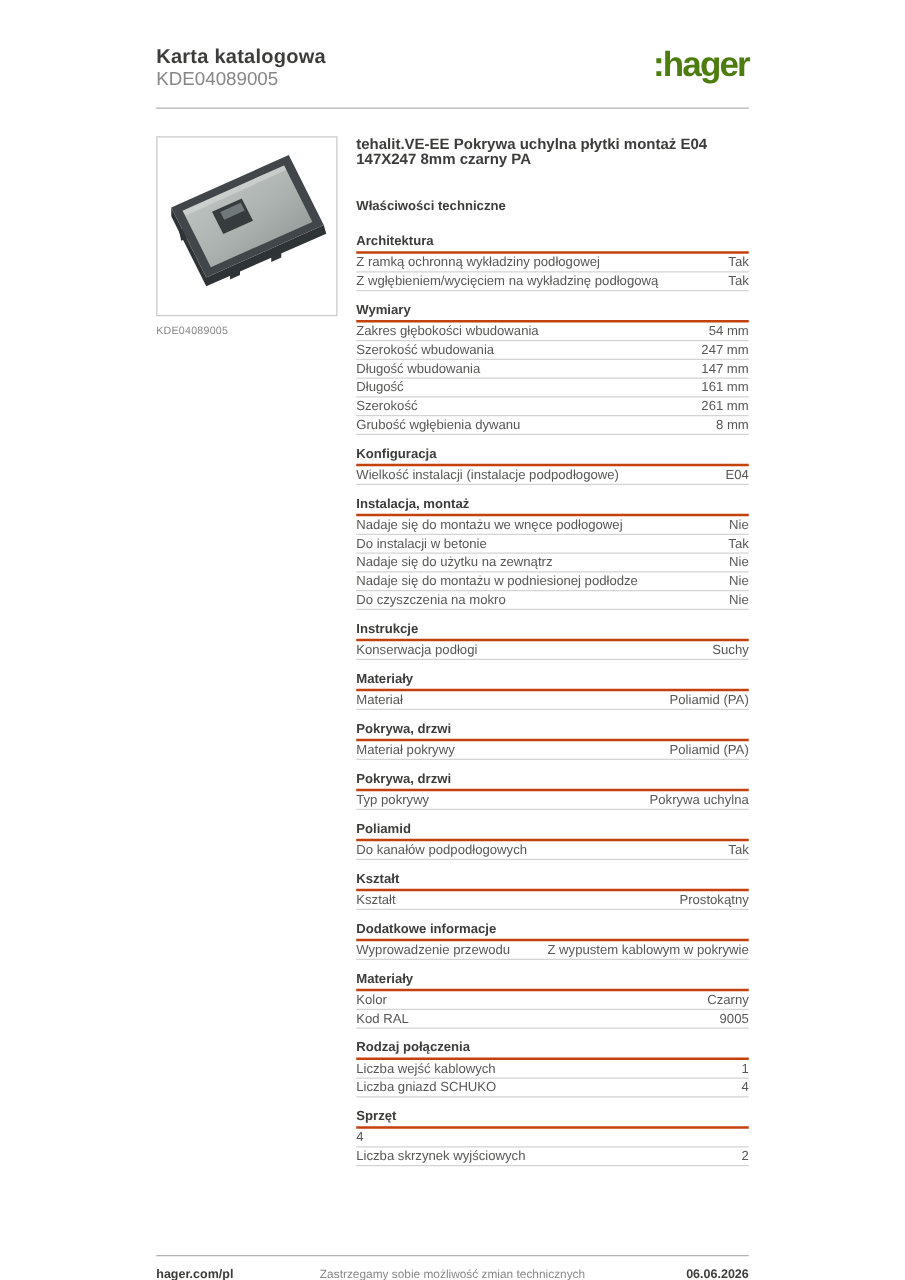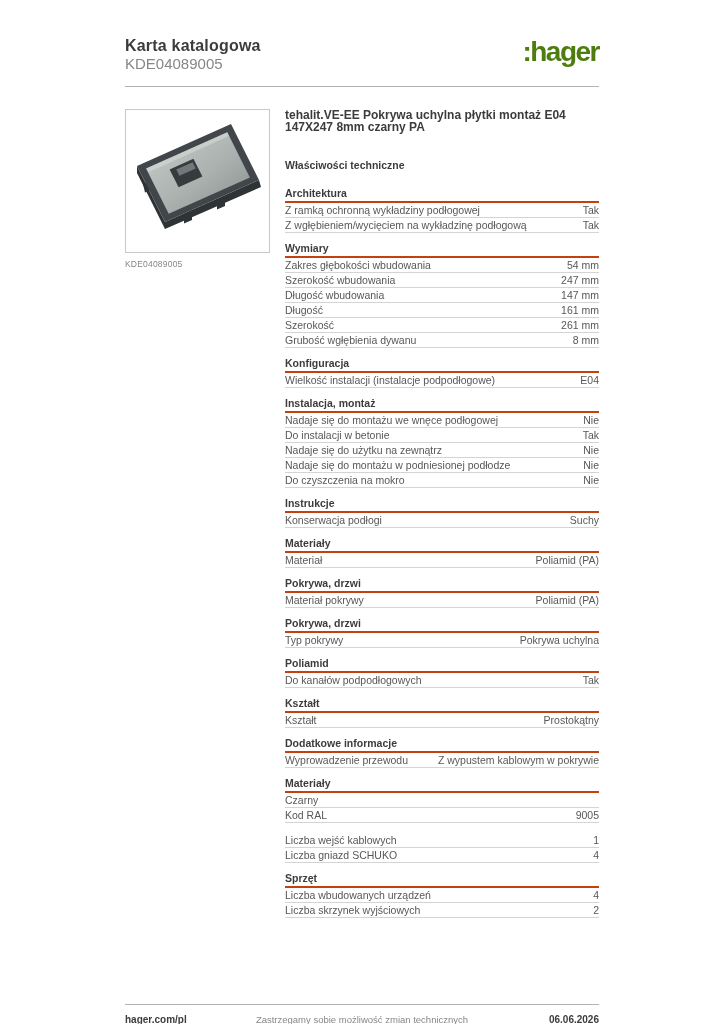--- a/index.html
+++ b/index.html
@@ -272,49 +272,50 @@
     <span class="prop-label">Wyprowadzenie przewodu</span>
     <span class="prop-value">Z wypustem kablowym w pokrywie</span>
   </div>
 </div>
   </section>
 
   <section class="prop-section">
     <h4 class="section-title">Materiały</h4>
     <div class="section-rows">
   <div class="prop-row">
+    <span class="prop-label">Kolor</span>
     <span class="prop-value">Czarny</span>
   </div>
 
   <div class="prop-row">
     <span class="prop-label">Kod RAL</span>
     <span class="prop-value">9005</span>
   </div>
 </div>
   </section>
 
   <section class="prop-section">
+    <h4 class="section-title">Rodzaj połączenia</h4>
     <div class="section-rows">
   <div class="prop-row">
     <span class="prop-label">Liczba wejść kablowych</span>
     <span class="prop-value">1</span>
   </div>
 
   <div class="prop-row">
     <span class="prop-label">Liczba gniazd SCHUKO</span>
     <span class="prop-value">4</span>
   </div>
 </div>
   </section>
 
   <section class="prop-section">
     <h4 class="section-title">Sprzęt</h4>
     <div class="section-rows">
   <div class="prop-row">
-    <span class="prop-label">Liczba wbudowanych urządzeń</span>
     <span class="prop-value">4</span>
   </div>
 
   <div class="prop-row">
     <span class="prop-label">Liczba skrzynek wyjściowych</span>
     <span class="prop-value">2</span>
   </div>
 </div>
   </section>
 </div>

